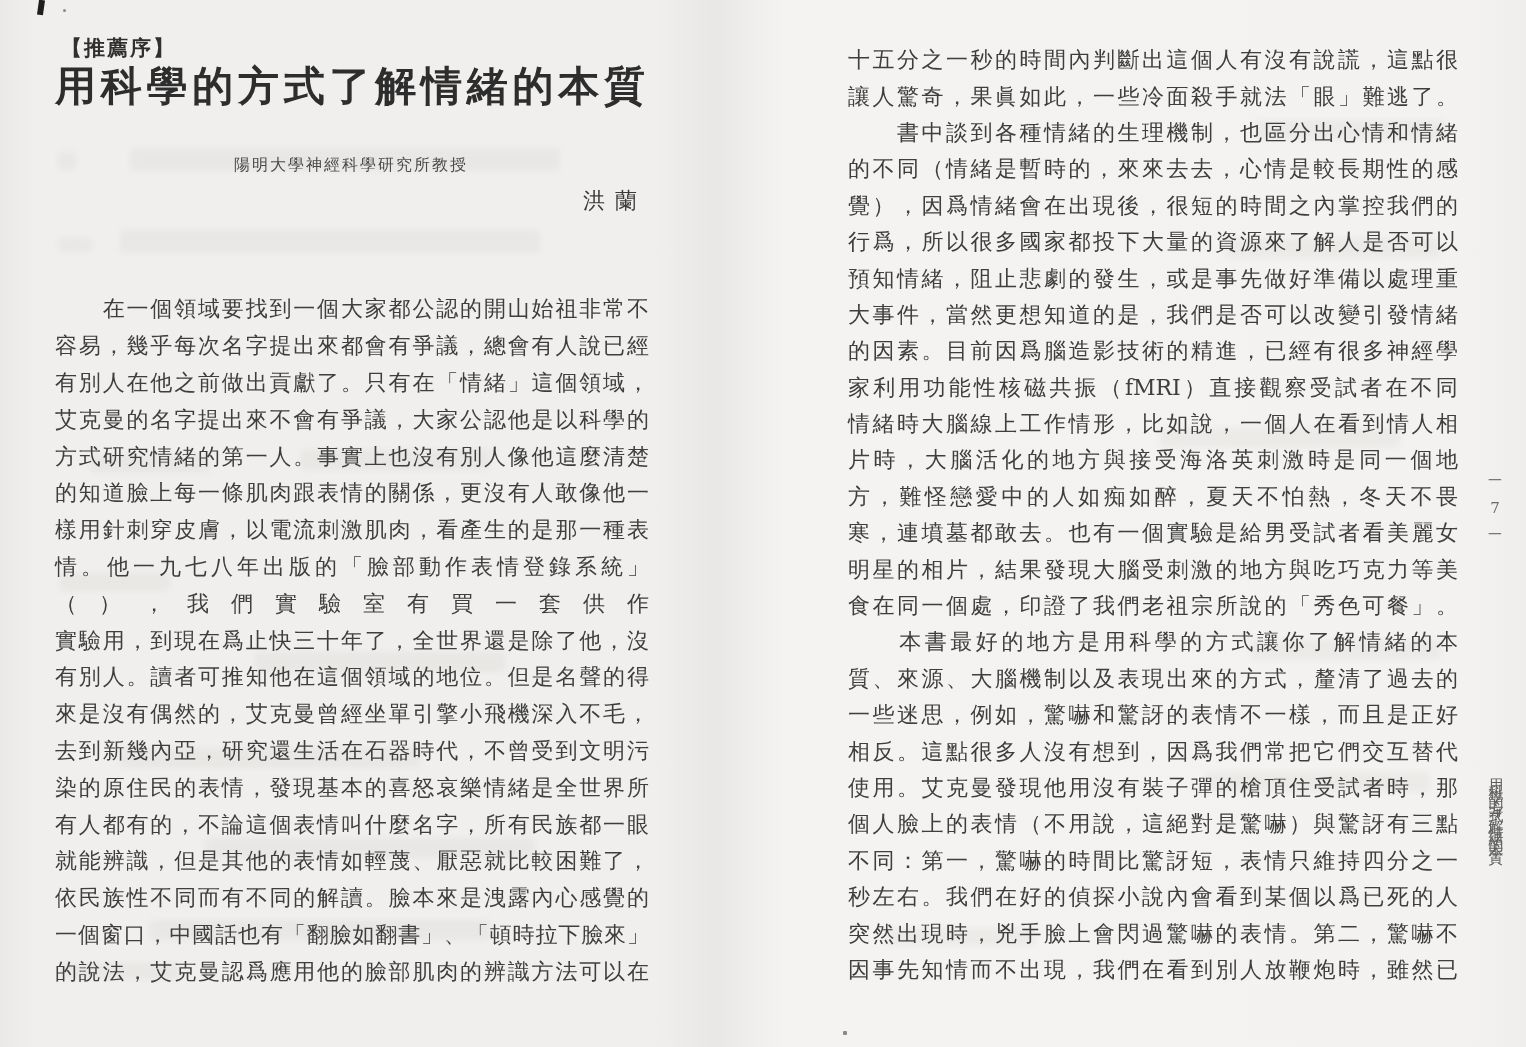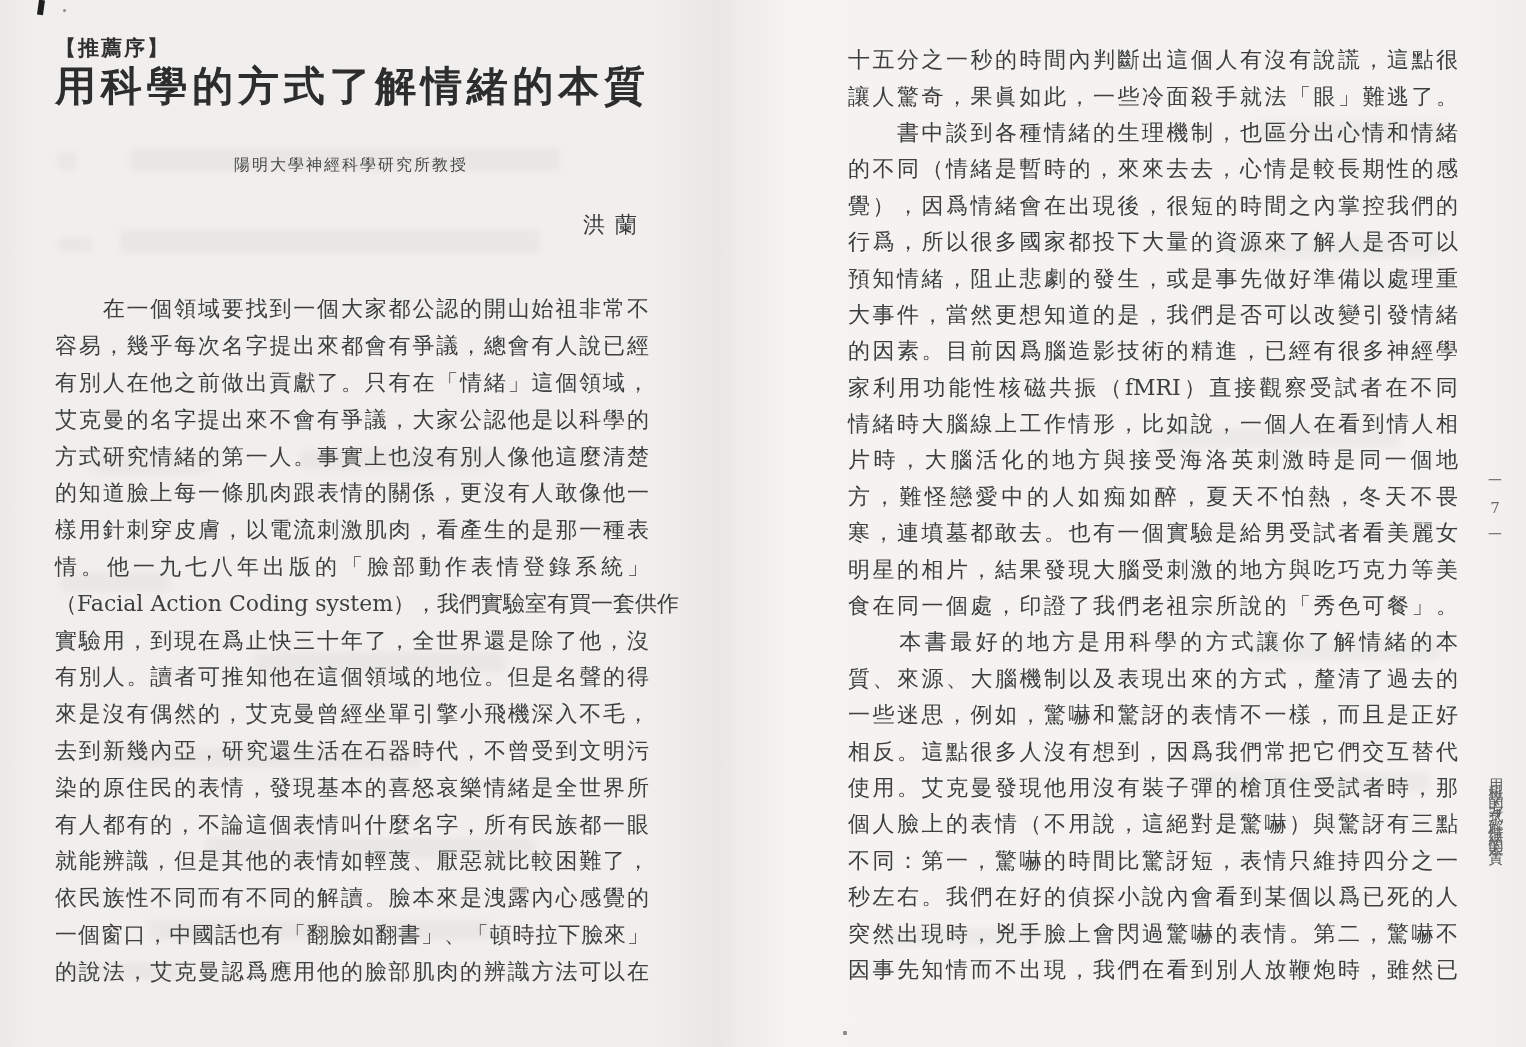--- a/index.html
+++ b/index.html
@@ -10,36 +10,36 @@
     overflow:hidden;
     font-family:"DejaVu Serif","Liberation Serif",serif;
     color:#3e3e3e;
     background:linear-gradient(90deg,
       #eae9e7 0px, #f0efed 35px,
       #f0efed 655px, #e8e7e5 716px, #edecea 738px, #f4f3f1 785px,
       #f3f2f0 1470px, #efeeec 1526px);
   }
   
   .section-label{
-    position:absolute;left:55px;top:34px;
+    position:absolute;left:61px;top:34px;
     font-size:21px;font-weight:bold;letter-spacing:2px;color:#2f2f2f;
   }
   .title{
     position:absolute;left:55px;top:60px;width:590px;
     font-size:41px;font-weight:600;color:#2d2d2d;
     text-align:justify;text-align-last:justify;
     line-height:52px;white-space:nowrap;
   }
   .author-affiliation{
     position:absolute;left:55px;top:155px;width:592px;
     text-align:center;font-size:16px;letter-spacing:2px;color:#4a4a4a;
   }
   .author-name{
     position:absolute;left:55px;top:186px;width:592px;
-    text-align:right;font-size:22px;letter-spacing:10px;margin-right:-10px;color:#3a3a3a;margin-top:24px;
+    text-align:right;font-size:22px;letter-spacing:10px;margin-right:-10px;color:#3a3a3a;
   }
   
   .body-block{position:absolute;}
   .body-left{left:55px;top:291px;width:594px;}
   .body-right{left:848px;top:42px;width:610px;}
   .line{
     display:flex;justify-content:space-between;align-items:center;
     font-size:22px;color:#3e3e3e;
   }
   .body-left .line{height:36.8px;}
@@ -309,21 +309,20 @@
           <span>表</span>
           <span>情</span>
           <span>登</span>
           <span>錄</span>
           <span>系</span>
           <span>統</span>
           <span>」</span>
         </div>
         <div class="line">
           <span>（</span>
-          <span>Facial Action Coding system</span>
           <span>）</span>
           <span>，</span>
           <span>我</span>
           <span>們</span>
           <span>實</span>
           <span>驗</span>
           <span>室</span>
           <span>有</span>
           <span>買</span>
           <span>一</span>

